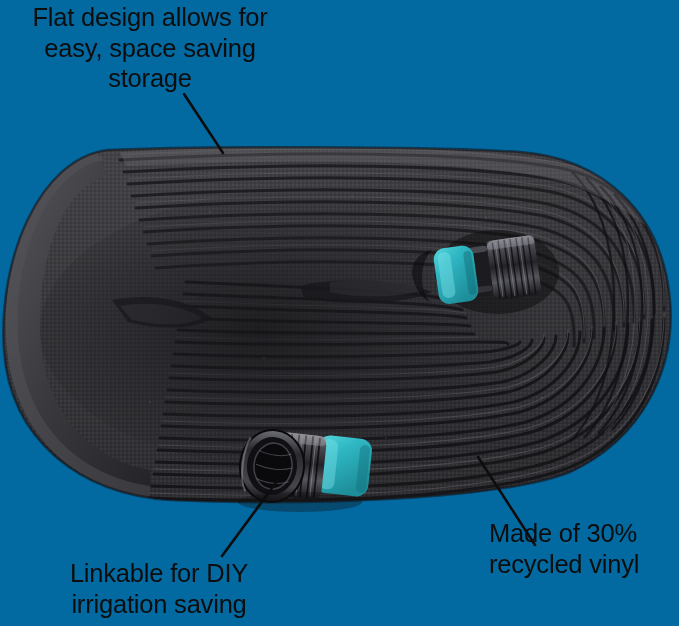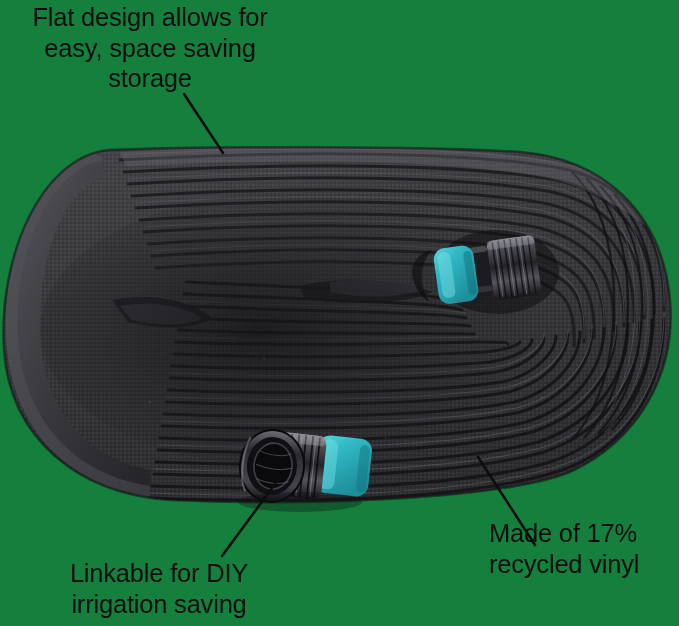--- a/index.html
+++ b/index.html
@@ -3,21 +3,21 @@
 <meta charset="utf-8">
 <style>
   html,body{margin:0;padding:0;background:#fff;}
   body{
     font-family:"Liberation Sans", sans-serif;
     -webkit-font-smoothing:antialiased;
   }
   #stage{
     position:relative;
     width:679px;height:626px;
-    background:#15803d;
+    background:#0369a1;
     overflow:hidden;
   }
 
   
   #product{
     position:absolute;
     left:0;top:0;width:679px;height:626px;
   }
   #product svg{display:block;width:679px;height:626px;}
 
@@ -329,16 +329,16 @@
     </svg>
   </div>
 
   <div class="callout" id="callout-storage">Flat design allows for
 easy, space saving
 storage</div>
 
   <div class="callout" id="callout-linkable">Linkable for DIY
 irrigation saving</div>
 
-  <div class="callout" id="callout-vinyl">Made of 17%
+  <div class="callout" id="callout-vinyl">Made of 30%
 recycled vinyl</div>
 
 </div>
 
 </body></html>

